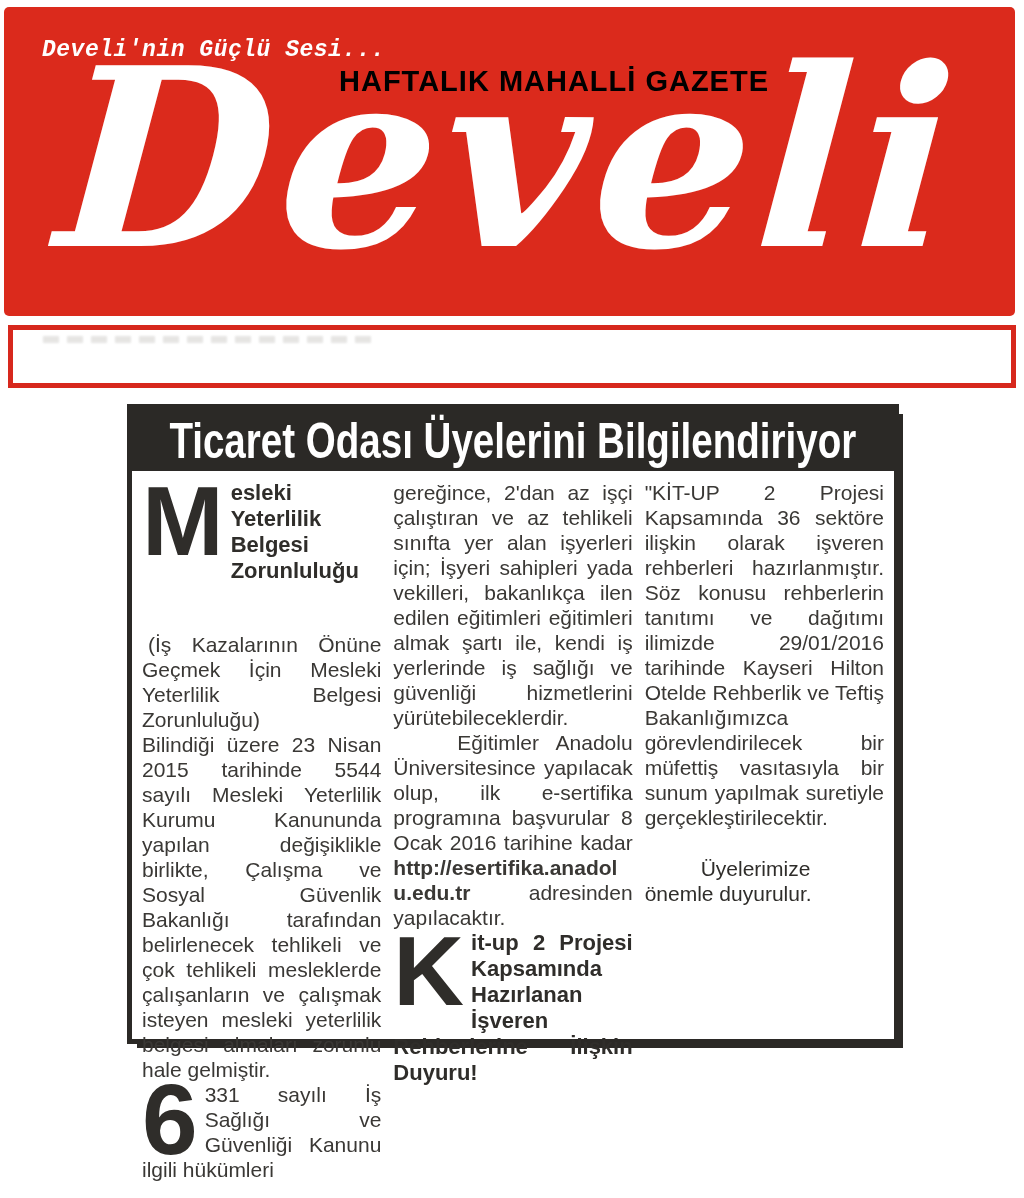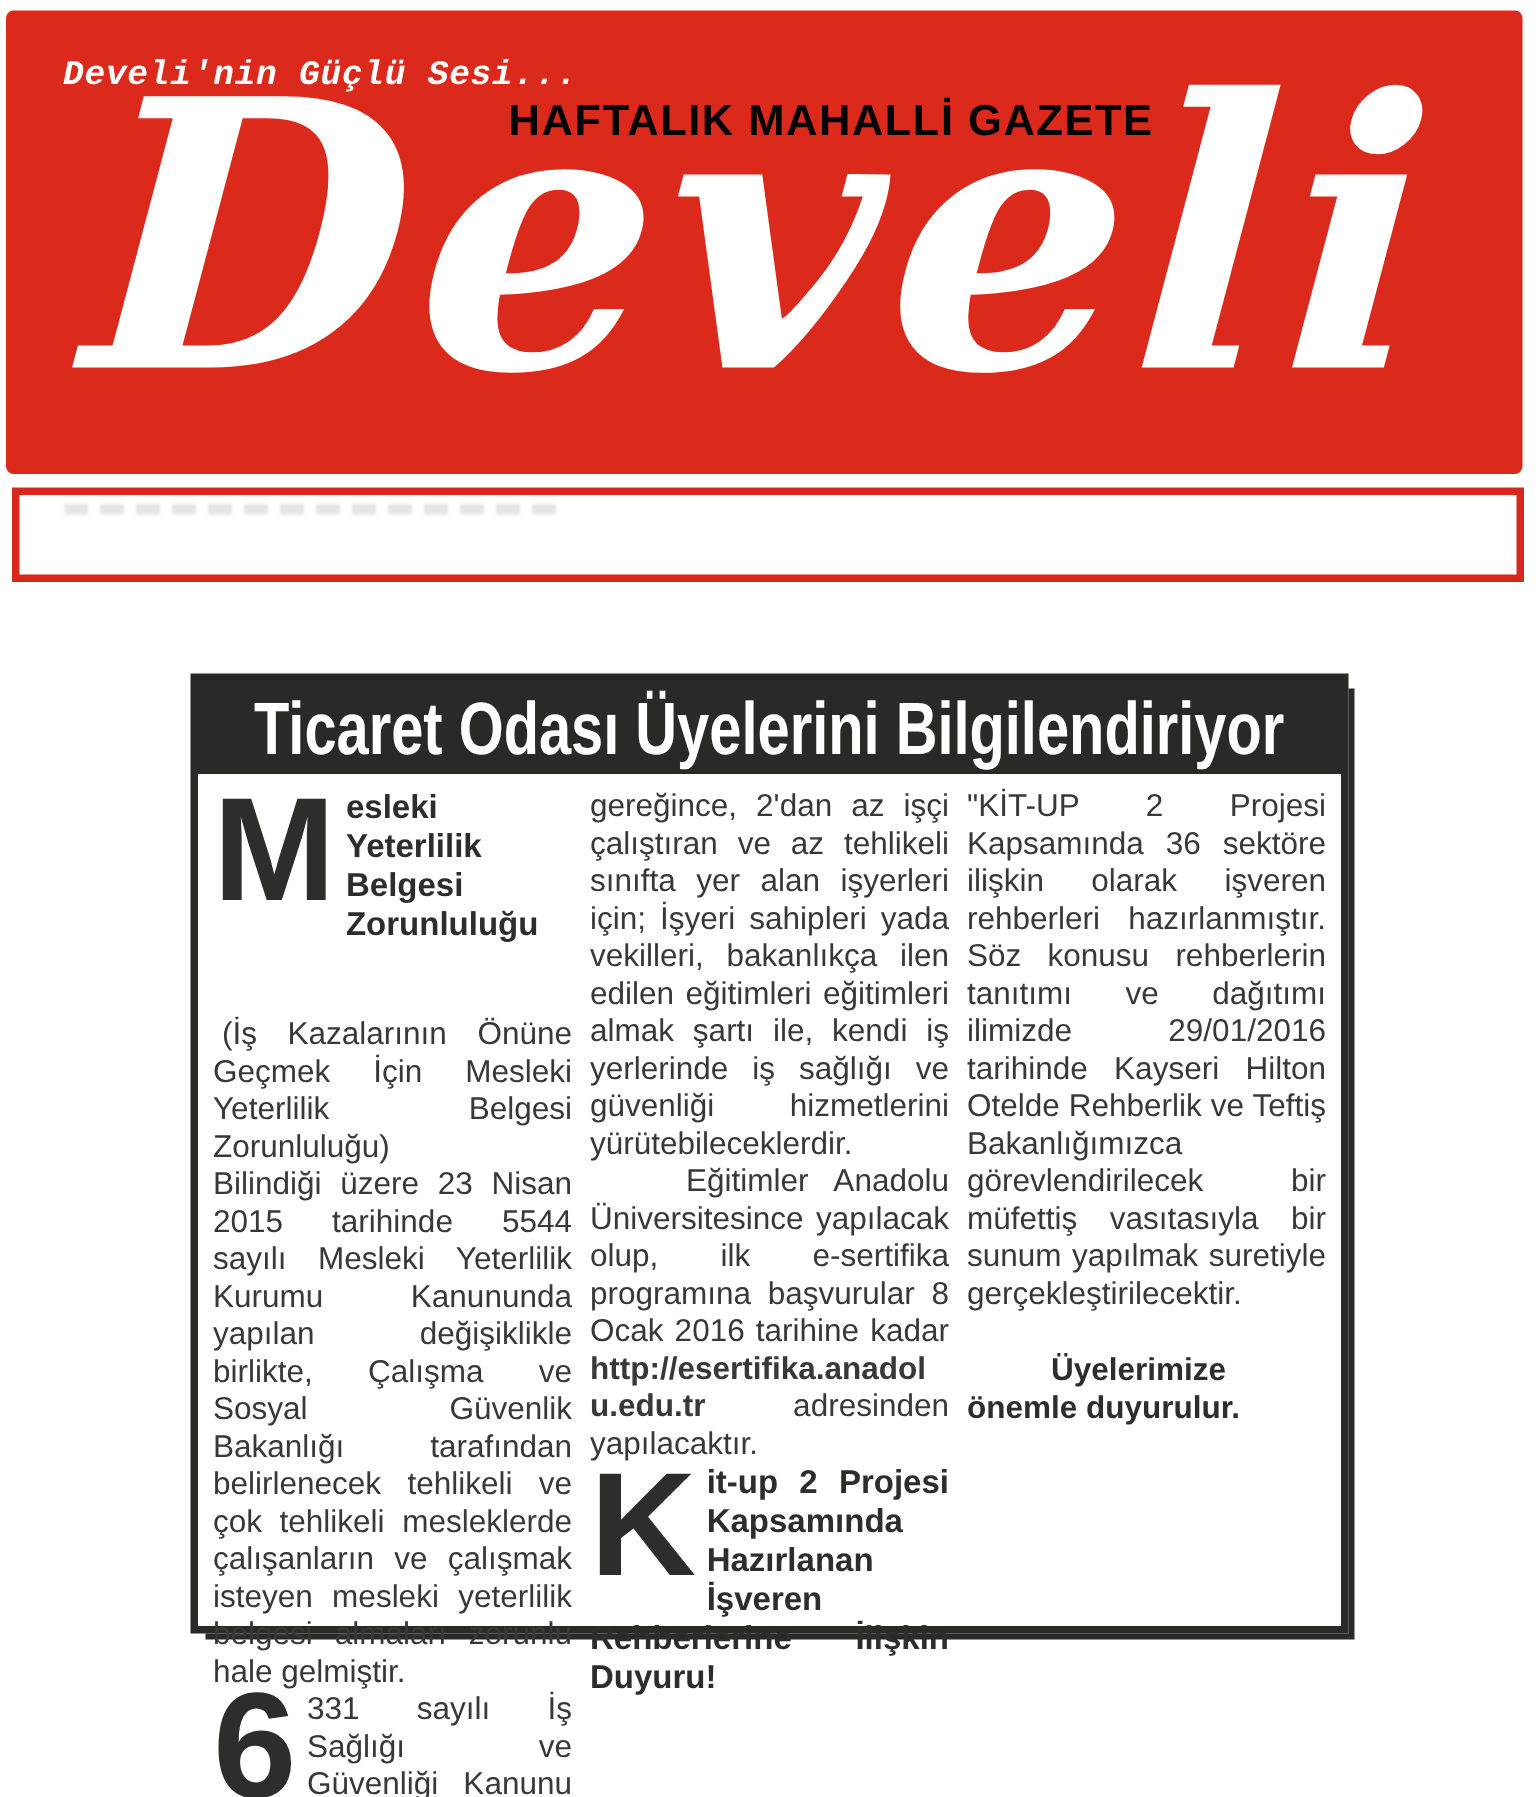--- a/index.html
+++ b/index.html
@@ -40,21 +40,21 @@
     position:absolute;left:8px;top:325px;width:1008px;height:63px;
     background:#ffffff;border:5px solid #d7281d;box-sizing:border-box;
   }
   .faint-artifact{
     position:absolute;left:30px;top:6px;width:330px;height:7px;
     background:repeating-linear-gradient(90deg,#b9b6b2 0 16px,transparent 16px 24px);
     opacity:0.35;filter:blur(1px);
   }
   
   .article-box{
-    position:absolute;left:127px;top:449px;width:772px;height:640px;
+    position:absolute;left:127px;top:404px;width:772px;height:640px;
     background:#ffffff;
     border:5px solid #2b2926;box-sizing:border-box;
     box-shadow:7px 7px 0 -3px #2b2926;
   }
   .headline-bar{
     background:#2b2926;height:62px;
     display:flex;align-items:center;justify-content:center;
     overflow:hidden;
   }
   .headline{
@@ -79,21 +79,21 @@
   .bold-head{font-weight:bold;font-size:22px;line-height:26px;color:#2f2d2a;}
   .dropcap{
     float:left;
     font-weight:bold;color:#2f2d2a;
     font-size:98px;line-height:78px;
     margin:2px 7px 0 0;
   }
   .dropcap-6{font-size:100px;line-height:75px;margin-top:0;}
   .url-bold{font-weight:bold;word-break:break-all;}
   .closing{
-    font-weight:bold;color:#2f2d2a;
+    font-weight:normal;color:#2f2d2a;
     text-indent:56px;margin-top:26px;
   }
 </style>
 </head>
 <body>
 
 <div>
 
   <div class="masthead">
     <div class="tagline">Develi'nin Güçlü Sesi...</div>

